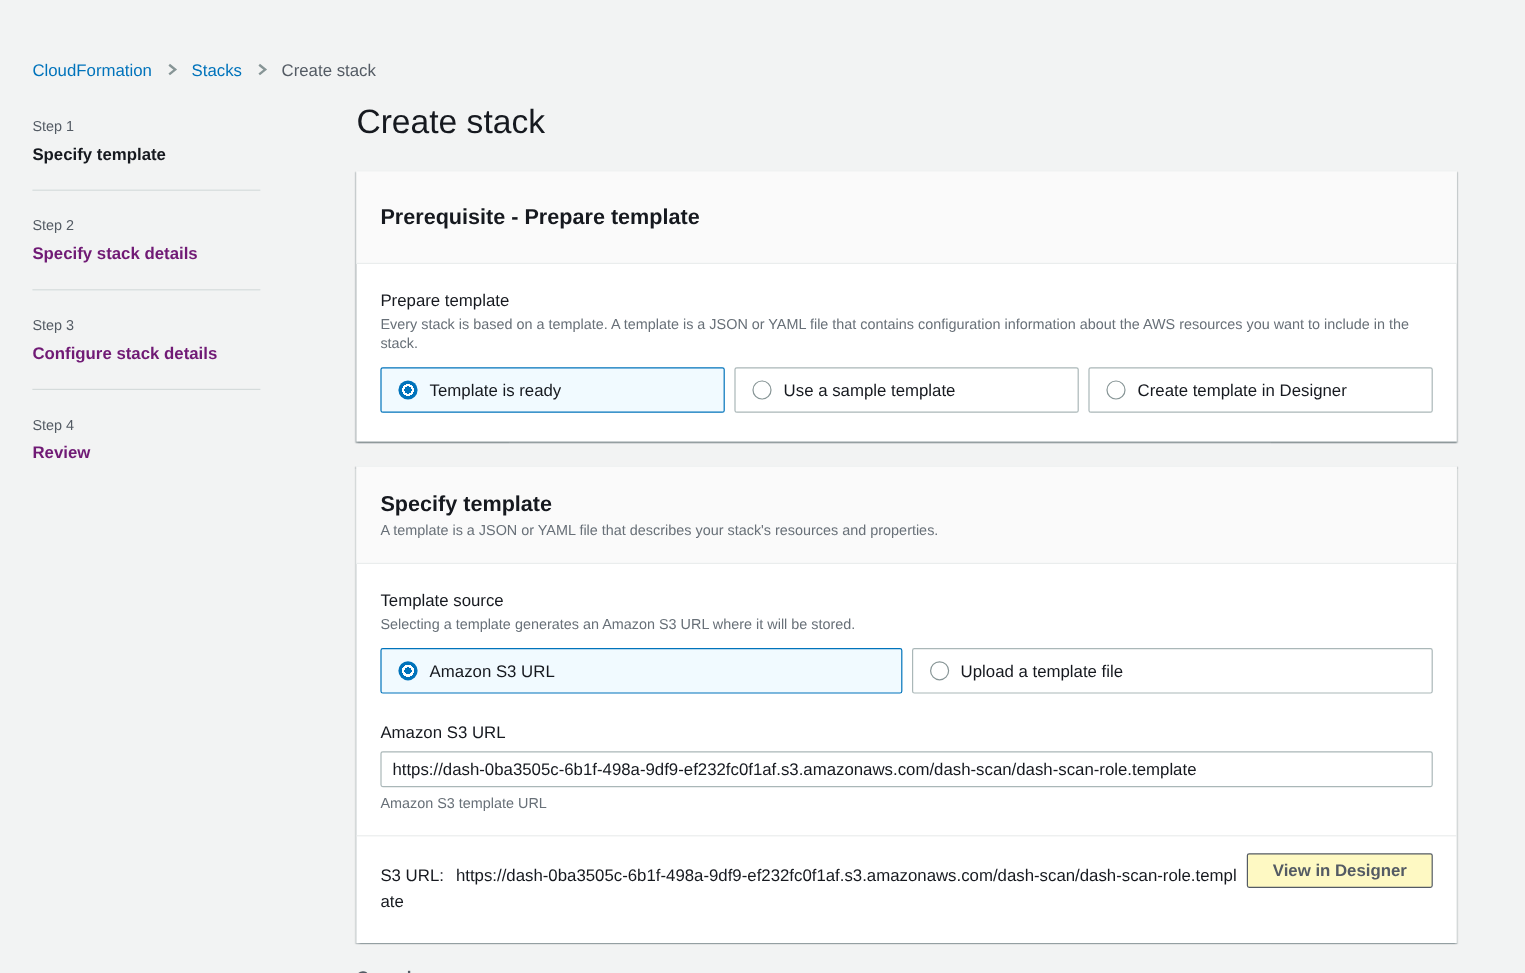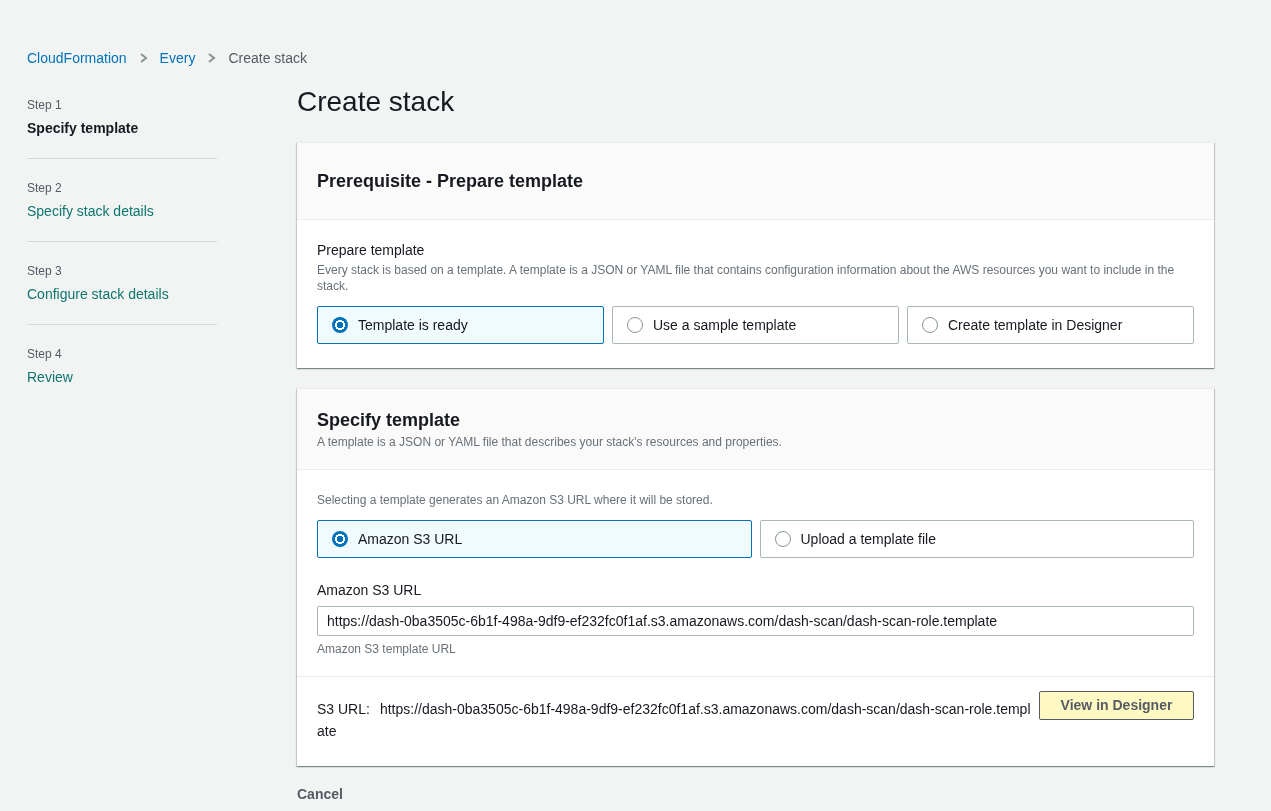--- a/index.html
+++ b/index.html
@@ -39,21 +39,22 @@
     margin-right: 20px;
     padding-top: 32px;
   }
   .step .step-num {
     font-size: 12px;
     color: #545b64;
     margin-bottom: 8px;
   }
   .step .step-title {
     font-size: 14px;
-    color: #0f766e;
+    color: #701a75;
+    font-weight: bold;
   }
   .step.active .step-title {
     color: #16191f;
     font-weight: bold;
   }
   .step-divider {
     border: none;
     border-top: 1px solid #d5dbdb;
     width: 190px;
     margin: 22px 0;
@@ -225,21 +226,21 @@
 
 <div class="page">
 
   <div class="breadcrumb">
     <a class="crumb-link">CloudFormation</a>
     <span class="crumb-chevron">
       <svg width="9" height="12" viewBox="0 0 9 12">
           <polyline points="2,2 7,6 2,10" fill="none" stroke="#879596" stroke-width="2"></polyline>
         </svg>
     </span>
-    <a class="crumb-link">Every</a>
+    <a class="crumb-link">Stacks</a>
     <span class="crumb-chevron">
       <svg width="9" height="12" viewBox="0 0 9 12">
           <polyline points="2,2 7,6 2,10" fill="none" stroke="#879596" stroke-width="2"></polyline>
         </svg>
     </span>
     <span class="crumb-current">Create stack</span>
   </div>
 
   <div class="content-row">
 
@@ -291,20 +292,21 @@
           </div>
         </div>
       </div>
 
       <div class="card">
         <div class="card-header">
           <div class="card-title">Specify template</div>
           <div class="card-subtitle">A template is a JSON or YAML file that describes your stack's resources and properties.</div>
         </div>
         <div class="card-body">
+          <div class="field-label">Template source</div>
           <div class="field-desc">Selecting a template generates an Amazon S3 URL where it will be stored.</div>
           <div class="tile-row">
             <div class="tile selected">
               <span class="radio checked"></span>
               <span>Amazon S3 URL</span>
             </div>
             <div class="tile">
               <span class="radio"></span>
               <span>Upload a template file</span>
             </div>

